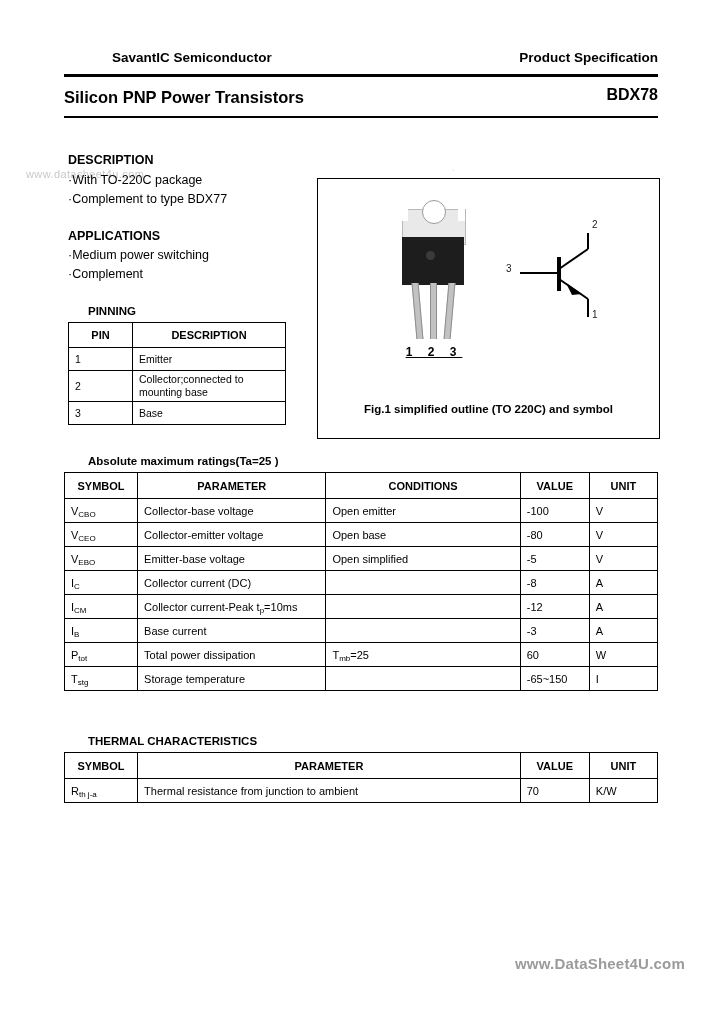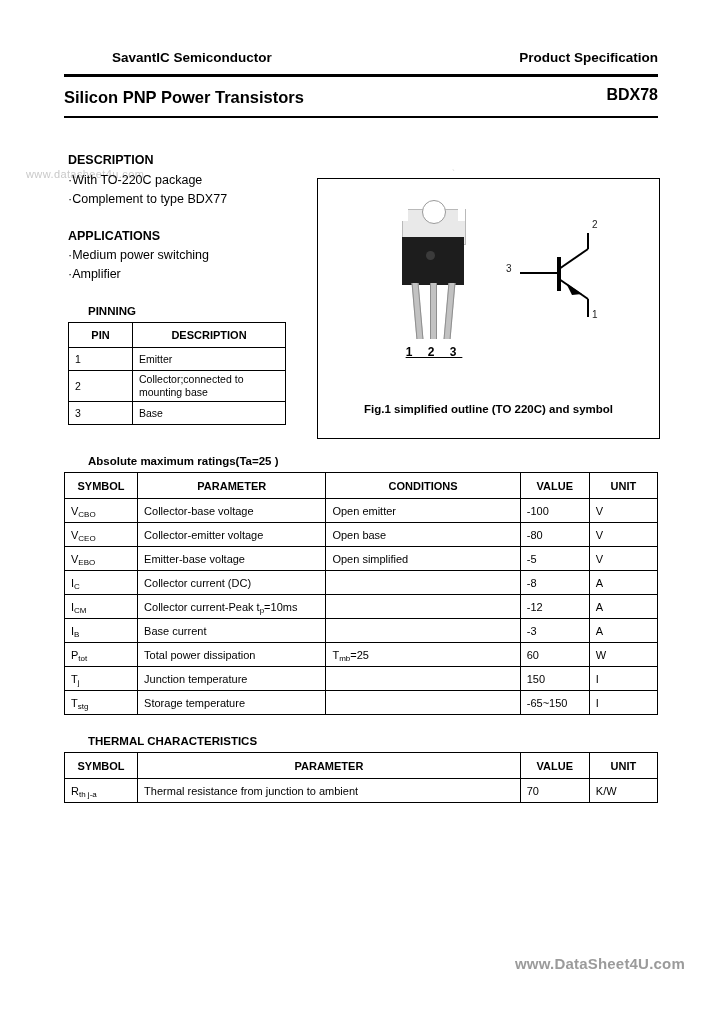--- a/index.html
+++ b/index.html
@@ -293,21 +293,21 @@
   <div class="wm-desc">www.datasheet4u.com</div>
   <div class="wm-fig">`</div>
   <div class="wm-foot">www.DataSheet4U.com</div>
 
   <div class="sec-head" style="left:68px; top:153px;">DESCRIPTION</div>
   <div class="sec-line" style="left:68px; top:173px;">·With TO-220C package</div>
   <div class="sec-line" style="left:68px; top:192px;">·Complement to type BDX77</div>
 
   <div class="sec-head" style="left:68px; top:229px;">APPLICATIONS</div>
   <div class="sec-line" style="left:68px; top:248px;">·Medium power switching</div>
-  <div class="sec-line" style="left:68px; top:267px;">·Amplifier</div>
+  <div class="sec-line" style="left:68px; top:267px;">·Complement</div>
 
   <div class="caption-above" style="left:68px; top:305px;">PINNING</div>
   <table class="tbl" id="pinning-table">
     <colgroup>
         <col style="width:64px">
         <col style="width:153px">
       </colgroup>
     <thead>
       <tr>
         <th>PIN</th>
@@ -429,27 +429,20 @@
         <td class="ctr">A</td>
       </tr>
       <tr>
         <td class="ctr"><span>P</span><sub>tot</sub></td>
         <td>Total power dissipation</td>
         <td><span>T</span><sub>mb</sub><span>=25</span></td>
         <td class="ctr">60</td>
         <td class="ctr">W</td>
       </tr>
       <tr>
-        <td class="ctr"><span>T</span><sub>j</sub></td>
-        <td>Junction temperature</td>
-        <td></td>
-        <td class="ctr">150</td>
-        <td class="ctr">I</td>
-      </tr>
-      <tr>
         <td class="ctr"><span>T</span><sub>stg</sub></td>
         <td>Storage temperature</td>
         <td></td>
         <td class="ctr">-65~150</td>
         <td class="ctr">I</td>
       </tr>
     </tbody>
   </table>
 
   <div class="caption-above" style="left:68px; top:735px;">THERMAL CHARACTERISTICS</div>

